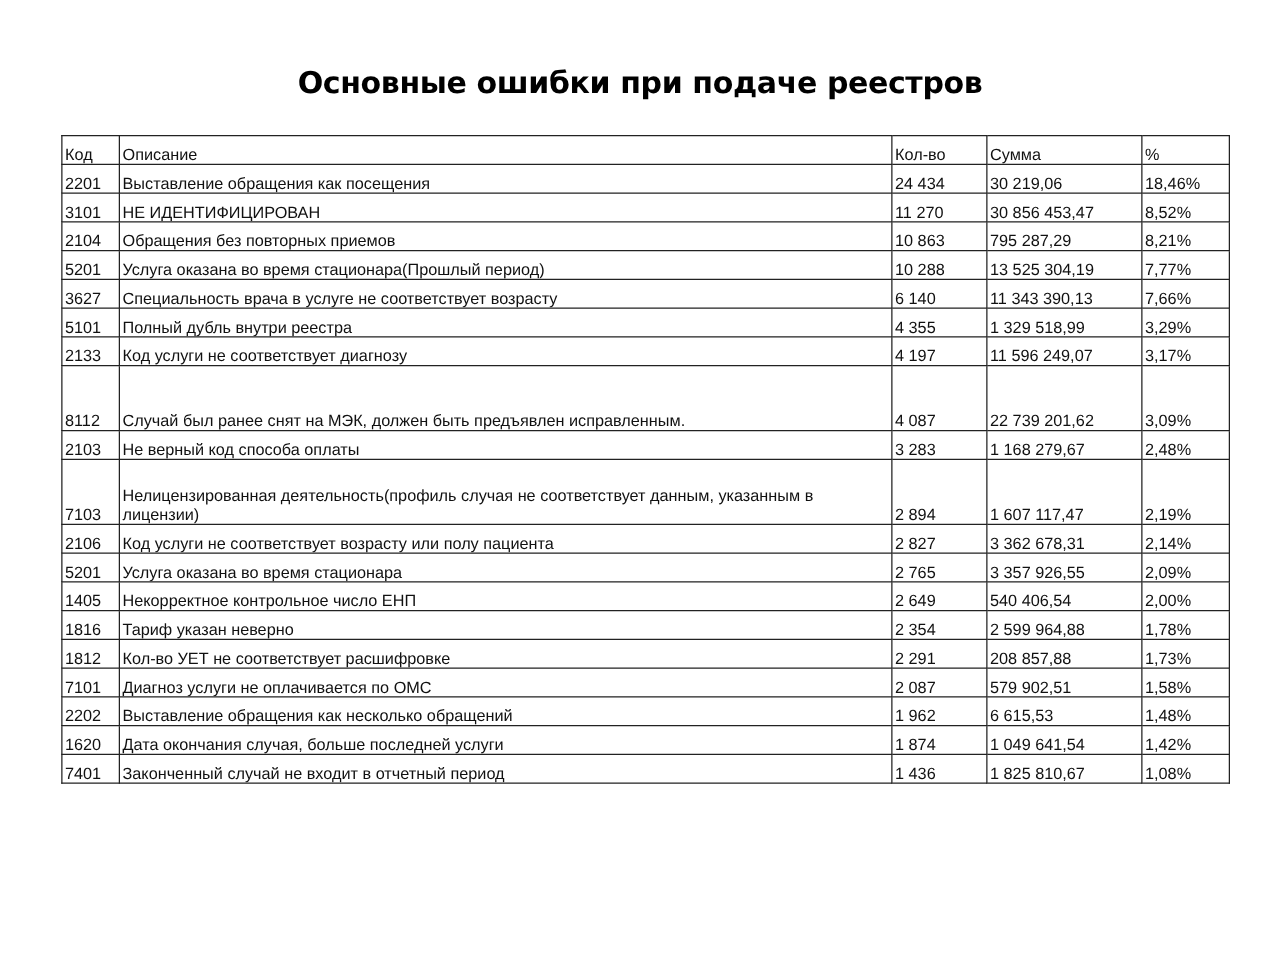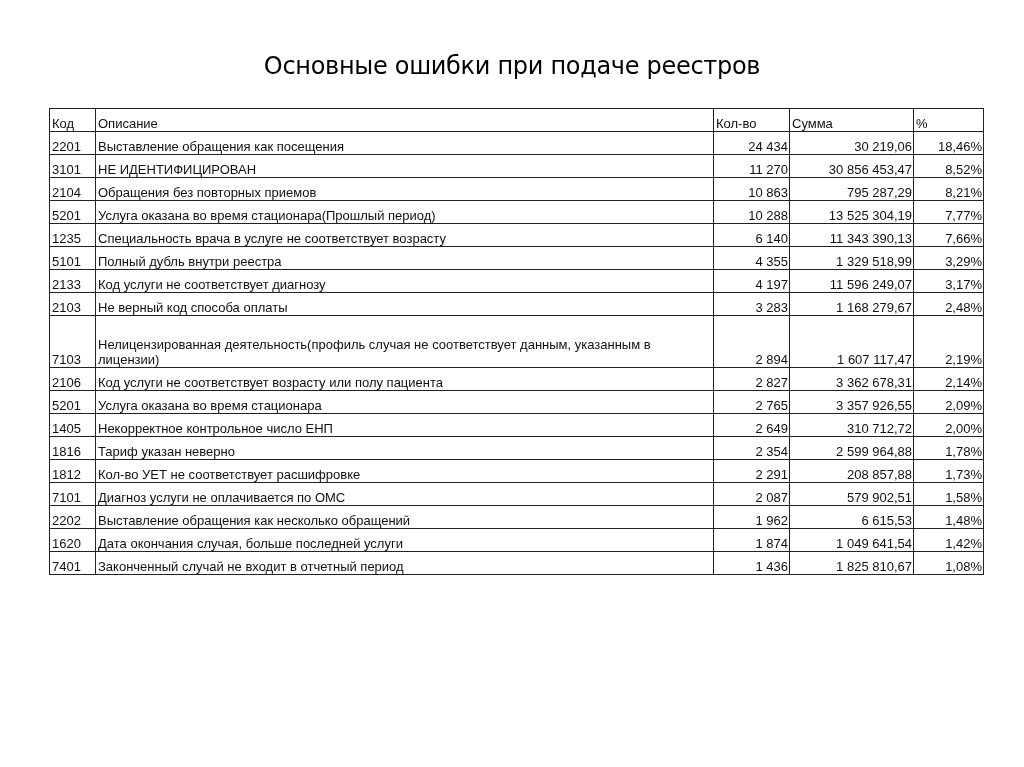--- a/index.html
+++ b/index.html
@@ -1,26 +1,26 @@
 <!DOCTYPE html>
 <html><head>
 <meta charset="utf-8">
 <style>
   html, body { margin: 0; padding: 0; background: #ffffff; }
   body { width: 1024px; height: 767px; position: relative; overflow: hidden;
          font-family: "Liberation Sans", "DejaVu Sans", sans-serif; color: #111; }
   .title { position: absolute; left: 0; top: 52px; width: 1024px; text-align: center;
-           font-family: "DejaVu Sans", sans-serif; font-weight: normal; font-size: 24px;
+           font-family: "DejaVu Sans", sans-serif; font-weight: bold; font-size: 24px;
            letter-spacing: -0.3px; color: #000; }
   table.errors { position: absolute; left: 49px; top: 108px; border-collapse: collapse;
                  table-layout: fixed; width: 934px; font-size: 13px; }
   table.errors td { border: 1.5px solid #222; padding: 0 1px 0 2px; vertical-align: bottom;
                     line-height: 15px; height: 22px; white-space: nowrap; overflow: hidden; }
   table.errors td.desc { white-space: normal; }
-  table.errors td.num { text-align: right; padding-right: 1px; }
+  table.errors td.num { padding-right: 1px; }
   table.errors tr.tall td { height: 51px; }
   table.errors tr.hdr td { height: 22px; }
   col.c-code { width: 46px; }
   col.c-desc { width: 618px; }
   col.c-qty { width: 76px; }
   col.c-sum { width: 124px; }
   col.c-pct { width: 70px; }
 </style>
 </head>
 <body>
@@ -66,39 +66,46 @@
       <td class="num">8,21%</td>
     </tr>
     <tr>
       <td>5201</td>
       <td class="desc">Услуга оказана во время стационара(Прошлый период)</td>
       <td class="num">10 288</td>
       <td class="num">13 525 304,19</td>
       <td class="num">7,77%</td>
     </tr>
     <tr>
-      <td>1235</td>
+      <td>3627</td>
       <td class="desc">Специальность врача в услуге не соответствует возрасту</td>
       <td class="num">6 140</td>
       <td class="num">11 343 390,13</td>
       <td class="num">7,66%</td>
     </tr>
     <tr>
       <td>5101</td>
       <td class="desc">Полный дубль внутри реестра</td>
       <td class="num">4 355</td>
       <td class="num">1 329 518,99</td>
       <td class="num">3,29%</td>
     </tr>
     <tr>
       <td>2133</td>
       <td class="desc">Код услуги не соответствует диагнозу</td>
       <td class="num">4 197</td>
       <td class="num">11 596 249,07</td>
       <td class="num">3,17%</td>
+    </tr>
+    <tr class="tall">
+      <td>8112</td>
+      <td class="desc">Случай был ранее снят на МЭК, должен быть предъявлен исправленным.</td>
+      <td class="num">4 087</td>
+      <td class="num">22 739 201,62</td>
+      <td class="num">3,09%</td>
     </tr>
     <tr>
       <td>2103</td>
       <td class="desc">Не верный код способа оплаты</td>
       <td class="num">3 283</td>
       <td class="num">1 168 279,67</td>
       <td class="num">2,48%</td>
     </tr>
     <tr class="tall">
       <td>7103</td>
@@ -118,21 +125,21 @@
       <td>5201</td>
       <td class="desc">Услуга оказана во время стационара</td>
       <td class="num">2 765</td>
       <td class="num">3 357 926,55</td>
       <td class="num">2,09%</td>
     </tr>
     <tr>
       <td>1405</td>
       <td class="desc">Некорректное контрольное число ЕНП</td>
       <td class="num">2 649</td>
-      <td class="num">310 712,72</td>
+      <td class="num">540 406,54</td>
       <td class="num">2,00%</td>
     </tr>
     <tr>
       <td>1816</td>
       <td class="desc">Тариф указан неверно</td>
       <td class="num">2 354</td>
       <td class="num">2 599 964,88</td>
       <td class="num">1,78%</td>
     </tr>
     <tr>

